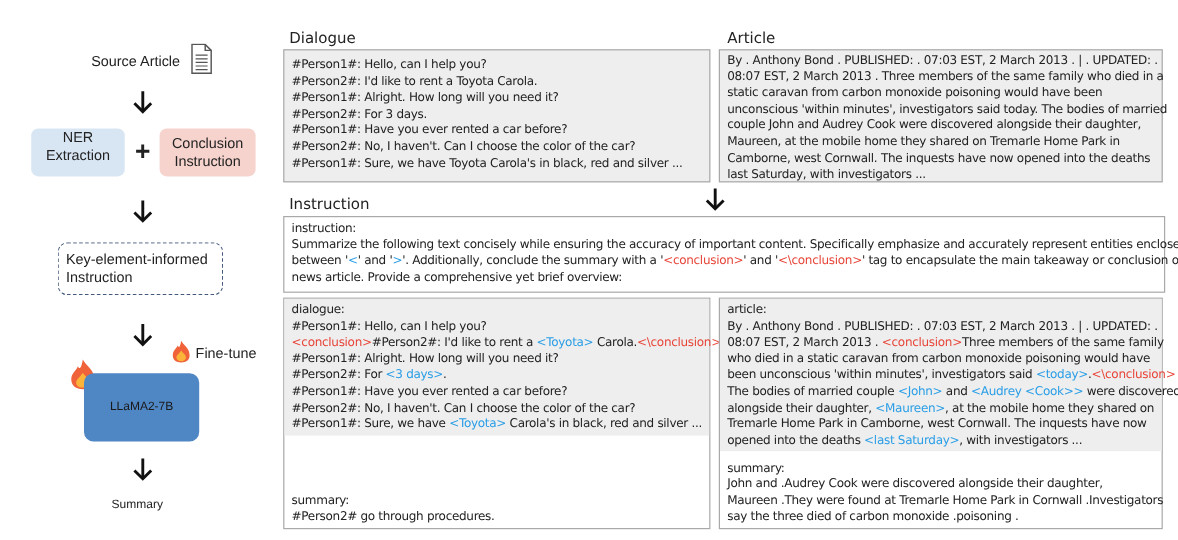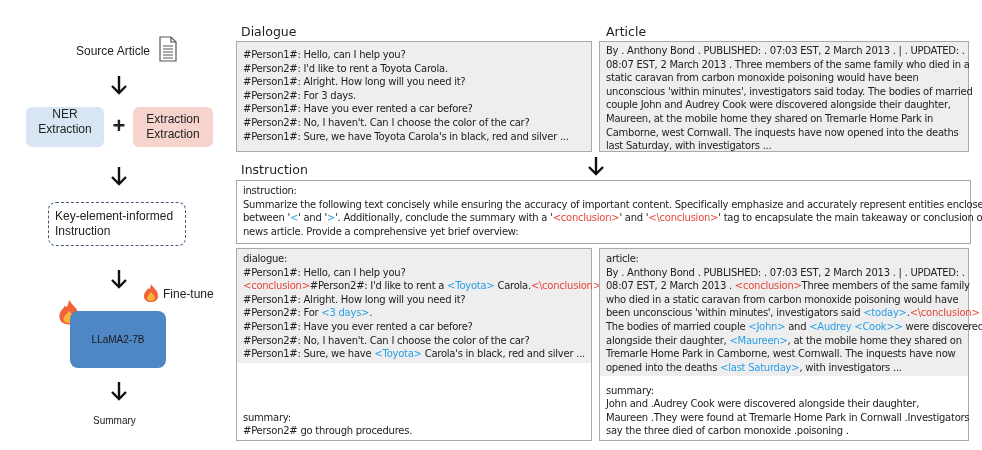--- a/index.html
+++ b/index.html
@@ -47,21 +47,21 @@
 <svg class="arrow" style="left:109px; top:74px;" viewBox="0 0 20 22">
   <line x1="10" y1="2" x2="10" y2="19" stroke="#111" stroke-width="2.4"></line>
   <polyline points="3,12 10,19 17,12" fill="none" stroke="#111" stroke-width="2.4"></polyline>
 </svg>
 
 <div class="abs box-ner">
   <span style="width:60px;">NER Extraction</span>
 </div>
 <div class="abs plus">+</div>
 <div class="abs box-conc">
-  <span style="width:70px;">Extraction Extraction</span>
+  <span style="width:70px;">Conclusion Instruction</span>
 </div>
 
 <svg class="arrow" style="left:109px; top:165px;" viewBox="0 0 20 22">
   <line x1="10" y1="2" x2="10" y2="19" stroke="#111" stroke-width="2.4"></line>
   <polyline points="3,12 10,19 17,12" fill="none" stroke="#111" stroke-width="2.4"></polyline>
 </svg>
 
 <div class="abs box-instr">
   <span style="width:124px;">Key-element-informed Instruction</span>
 </div>

